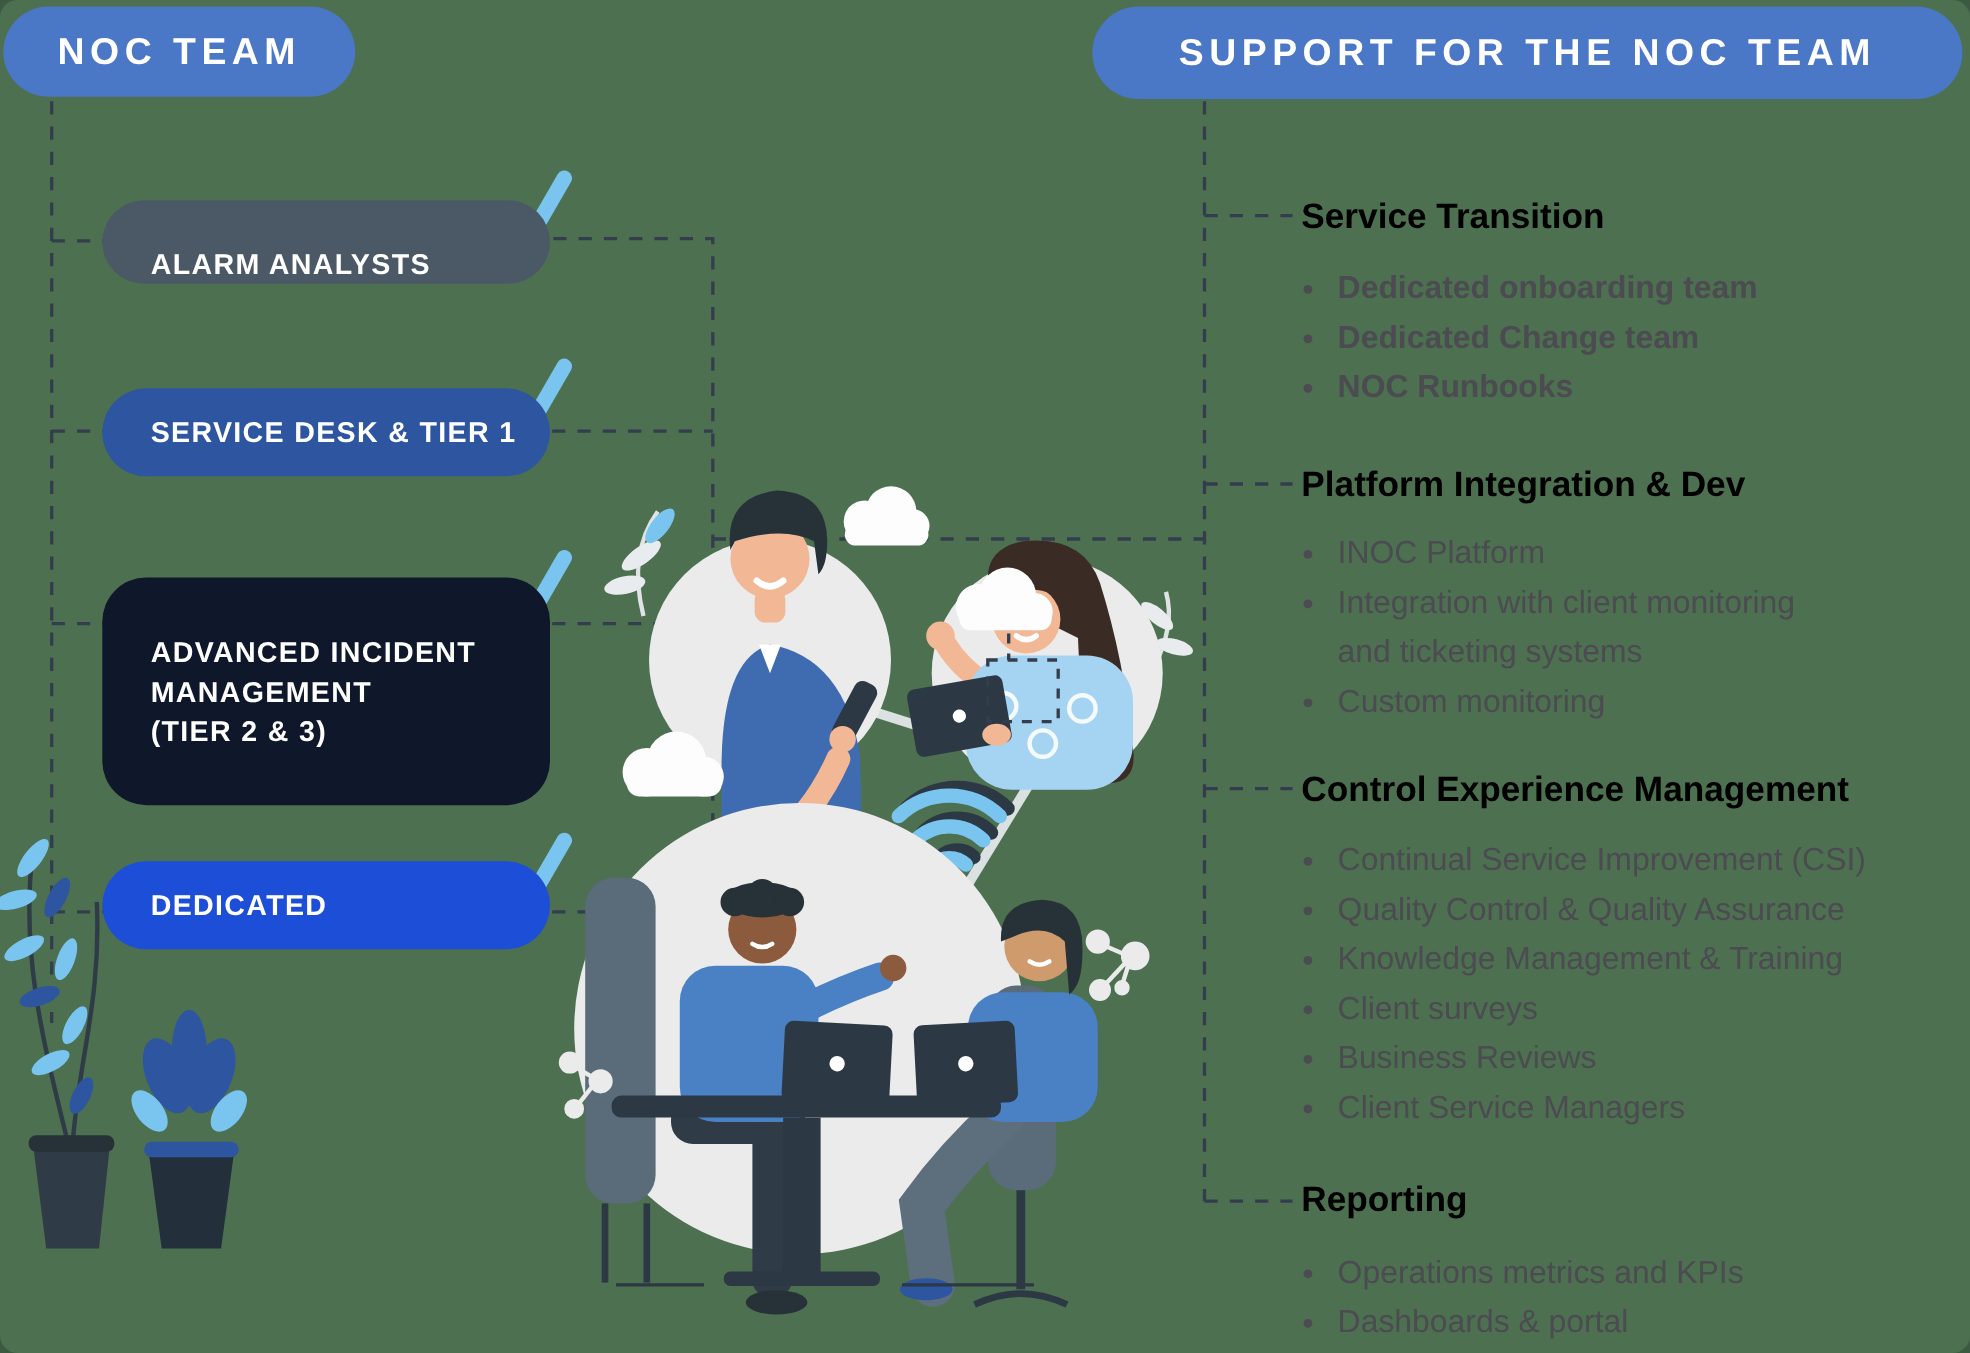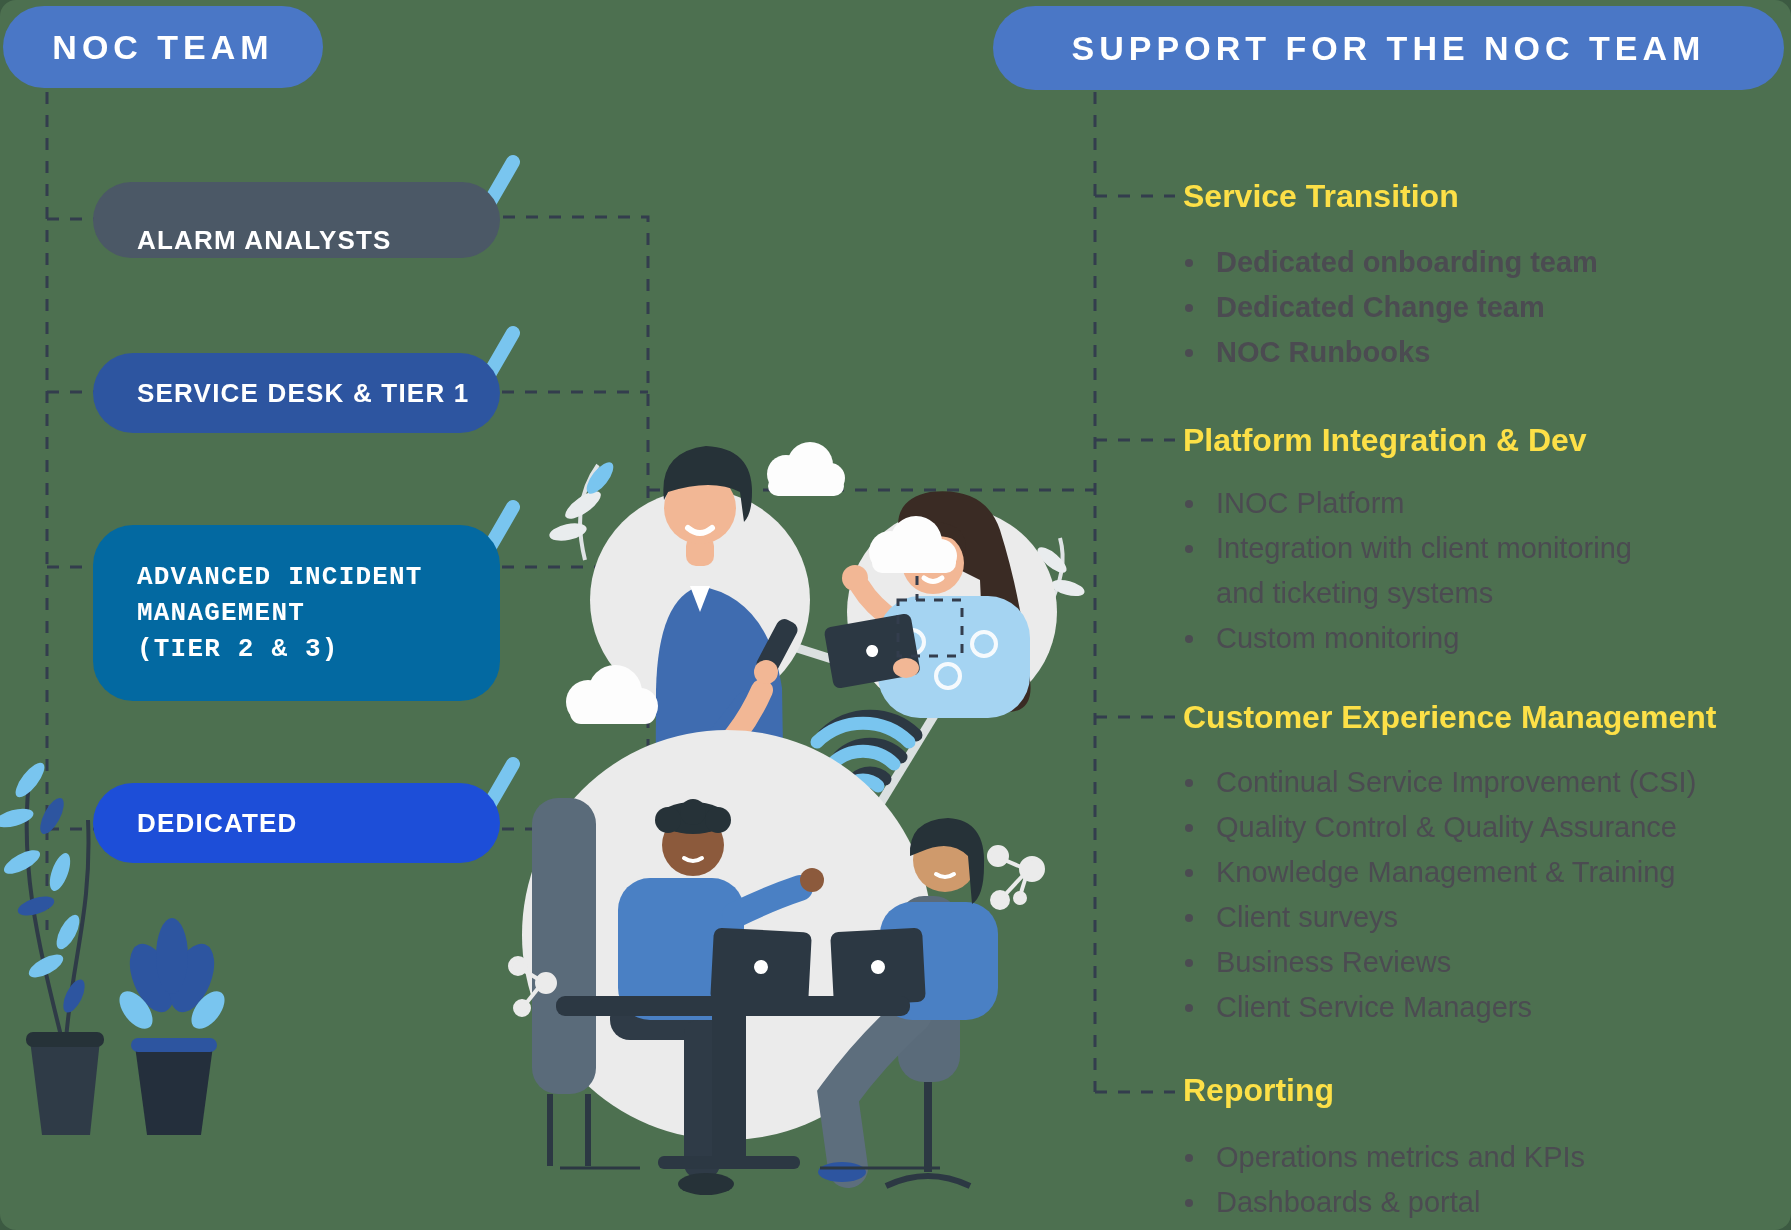--- a/index.html
+++ b/index.html
@@ -13,23 +13,23 @@
     position:absolute;display:flex;align-items:center;
     color:#ffffff;font-weight:bold;
   }
   .pill.header{justify-content:center;font-size:34px;letter-spacing:5px;border-radius:42px;}
   .pill.item{font-size:26px;letter-spacing:1.2px;border-radius:40px;padding-left:44px;box-sizing:border-box;}
   .pill .lines span{display:block;line-height:36px;}
   #noc-pill{left:3px;top:6px;width:320px;height:82px;background:#4a77c6;}
   #support-pill{left:993px;top:6px;width:791px;height:84px;background:#4a77c6;}
   #pill-alarm{left:93px;top:182px;width:407px;height:76px;background:#4b5866;align-items:flex-end;}
   #pill-service{left:93px;top:353px;width:407px;height:80px;background:#2d55a0;}
-  #pill-advanced{left:93px;top:525px;width:407px;height:176px;background:#0369a1;font-family:Liberation Mono, monospace;}
+  #pill-advanced{left:93px;top:525px;width:407px;height:207px;background:#0f172a;}
   #pill-dedicated{left:93px;top:783px;width:407px;height:80px;background:#1d4ed8;}
-  .section{position:absolute;left:1183px;color:#fde047;}
+  .section{position:absolute;left:1183px;color:#000000;}
   .section .sec-title{font-size:32px;font-weight:bold;line-height:40px;}
   .sec-list{position:absolute;left:1183px;margin:0;padding:0;list-style:none;color:#4b4b51;}
   .sec-list li{
     position:relative;font-size:29px;line-height:45px;padding-left:33px;
   }
   .sec-list li::before{
     content:"";position:absolute;left:2px;top:19px;width:8px;height:8px;border-radius:50%;background:#4b4b51;
   }
   #list-platform{width:500px;}
   #list-st{width:560px;}
@@ -291,21 +291,21 @@
   <div class="section" style="top:420px;">
     <div class="sec-title">Platform Integration &amp; Dev</div>
   </div>
   <ul class="sec-list" id="list-platform" style="top:481px;">
     <li>INOC Platform</li>
     <li>Integration with client monitoring and ticketing systems</li>
     <li>Custom monitoring</li>
   </ul>
 
   <div class="section" style="top:697px;">
-    <div class="sec-title">Customer Experience Management</div>
+    <div class="sec-title">Control Experience Management</div>
   </div>
   <ul class="sec-list" id="list-cem" style="top:760px;">
     <li>Continual Service Improvement (CSI)</li>
     <li>Quality Control &amp; Quality Assurance</li>
     <li>Knowledge Management &amp; Training</li>
     <li>Client surveys</li>
     <li>Business Reviews</li>
     <li>Client Service Managers</li>
   </ul>
 

